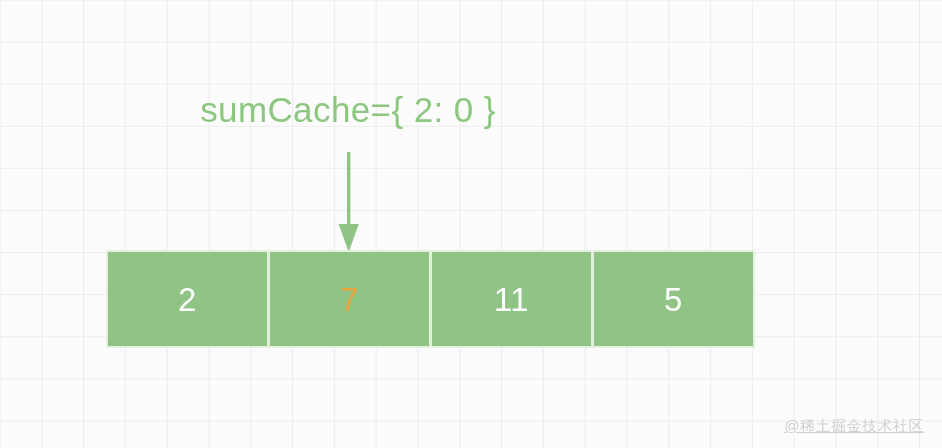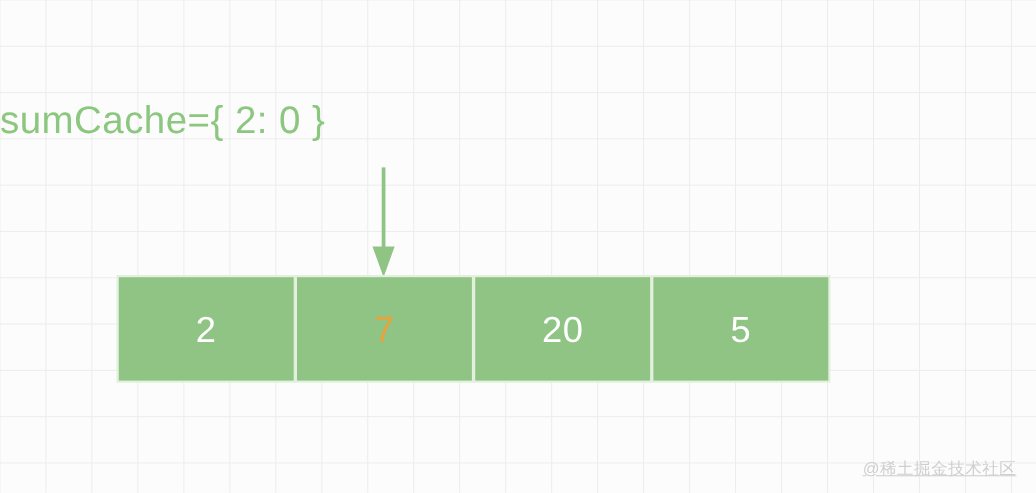--- a/index.html
+++ b/index.html
@@ -26,20 +26,21 @@
     background-position: -0.5px -0.5px;
     overflow: hidden;
   }
 
   
   #cache-label {
     position: absolute;
     left: 0;
     top: 86px;
     width: 696px;
+    text-align: center;
     font-size: 35px;
     font-weight: 300;
     letter-spacing: 0.4px;
     color: #8cc77f;
     white-space: pre;
     line-height: 48px;
   }
 
   
   #arrow {
@@ -115,21 +116,21 @@
 
     <div class="cell">
       <span class="cell-value">2</span>
     </div>
 
     <div class="cell">
       <span class="cell-value highlight">7</span>
     </div>
 
     <div class="cell">
-      <span class="cell-value">20</span>
+      <span class="cell-value">11</span>
     </div>
 
     <div class="cell">
       <span class="cell-value">5</span>
     </div>
 
   </div>
 
   <div id="watermark">@稀土掘金技术社区</div>
 

